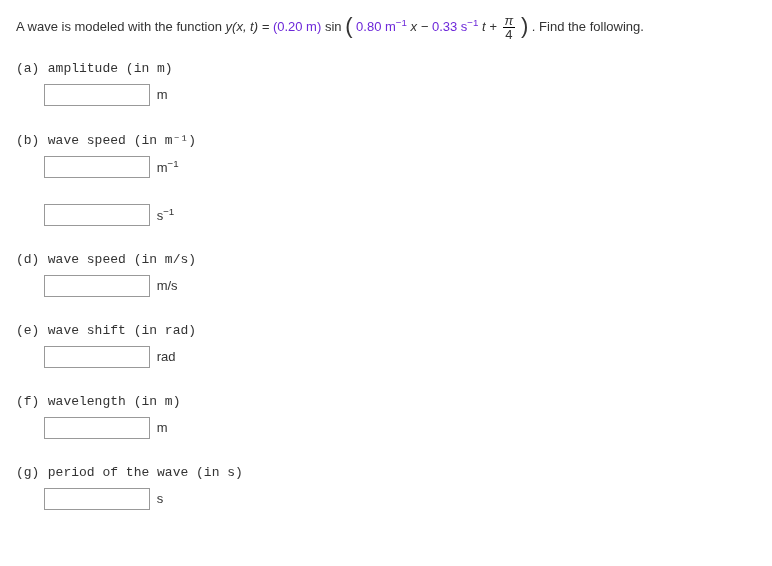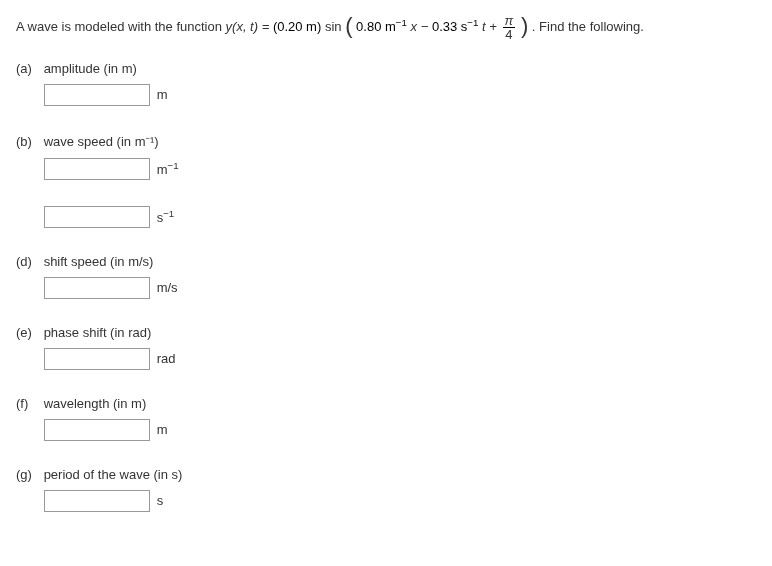--- a/index.html
+++ b/index.html
@@ -9,27 +9,28 @@
       margin: 0;
       padding: 12px 16px;
       width: 772px;
       box-sizing: border-box;
     }
     .intro {
       margin-bottom: 18px;
       line-height: 1.4;
     }
     .intro .red {
-      color: #000000;
+      color: #6d28d9;
     }
     .question-item {
       margin-bottom: 26px;
     }
     .q-label {
       margin-bottom: 8px;
+      font-family: Liberation Mono, monospace;
     }
     .q-marker {
       display: inline-block;
       width: 24px;
     }
     .answer-row {
       margin-left: 28px;
     }
     .answer-input {
       width: 100px;
@@ -116,32 +117,32 @@
 <div class="question-item">
   <div class="answer-row">
     <input type="text" class="answer-input" style="">
     <span class="unit">s<sup>−1</sup></span>
   </div>
 </div>
 
 <div class="question-item">
   <div class="q-label">
     <span class="q-marker">(d)</span>
-    <span>shift speed (in m/s)</span>
+    <span>wave speed (in m/s)</span>
   </div>
   <div class="answer-row">
     <input type="text" class="answer-input" style="">
     <span class="unit">m/s</span>
   </div>
 </div>
 
 <div class="question-item">
   <div class="q-label">
     <span class="q-marker">(e)</span>
-    <span>phase shift (in rad)</span>
+    <span>wave shift (in rad)</span>
   </div>
   <div class="answer-row">
     <input type="text" class="answer-input" style="">
     <span class="unit">rad</span>
   </div>
 </div>
 
 <div class="question-item">
   <div class="q-label">
     <span class="q-marker">(f)</span>

